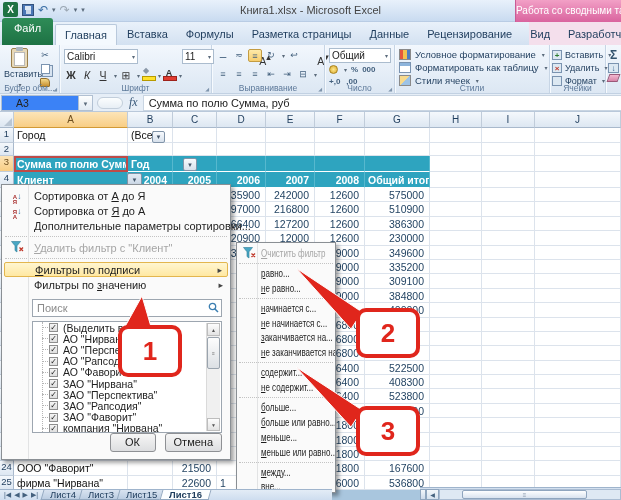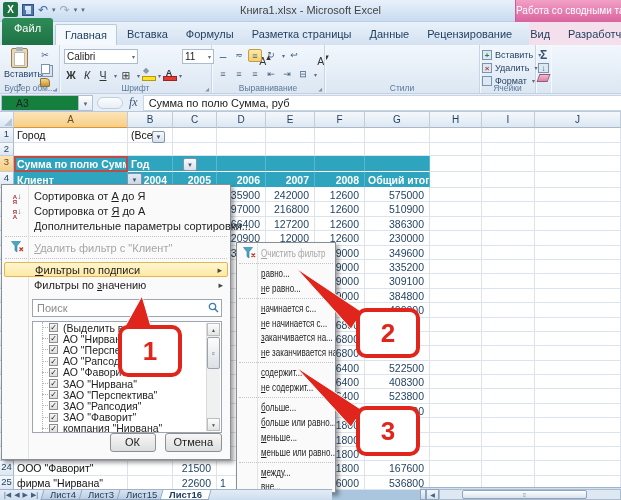--- a/index.html
+++ b/index.html
@@ -79,21 +79,21 @@
   .ic-ins{width:10px;height:10px;background:#DCE8F2;border:1px solid #7A93B0;color:#2E7D32;font-size:8px;line-height:9px;text-align:center;font-weight:bold;}
   .ic-del{width:10px;height:10px;background:#DCE8F2;border:1px solid #7A93B0;color:#C0392B;font-size:8px;line-height:9px;text-align:center;font-weight:bold;}
   .ic-fmt{width:10px;height:10px;background:#DCE8F2;border:1px solid #7A93B0;}
   .sigma{font-size:12px;font-weight:bold;color:#33536E;}
   .ic-fd{width:11px;height:10px;border:1px solid #7A93B0;background:#DCE8F2;color:#2E5E8E;font-size:8px;line-height:9px;text-align:center;}
   .ic-er{width:11px;height:8px;background:linear-gradient(#F3B8D0,#D884A8);border:1px solid #9A5878;transform:skewX(-20deg);}
 
   
   .fbar{position:absolute;left:0;top:94px;width:621px;height:18px;background:#E6EEF7;
     border-bottom:1px solid #B9C8DA;display:flex;align-items:center;}
-  .namebox{width:78px;height:16px;margin-left:1px;background:#15803d;border:1px solid #B1C0D2;
+  .namebox{width:78px;height:16px;margin-left:1px;background:#3b82f6;border:1px solid #B1C0D2;
     font-size:10.5px;padding:1px 4px 0 14px;color:#222;}
   .nbarr{width:14px;height:16px;border:1px solid #B1C0D2;border-left:none;background:linear-gradient(#FDFEFE,#E2EAF3);
     font-size:6px;color:#5B6B7C;text-align:center;line-height:16px;}
   .fpill{width:26px;height:12px;margin:0 4px;border:1px solid #C2CEDB;border-radius:7px;background:linear-gradient(#FBFDFE,#E7EEF5);}
   .fx{font-family:"Liberation Serif",serif;font-style:italic;font-size:12px;color:#3A5A7A;margin:0 5px 0 2px;}
   .fcontent{flex:1;height:16px;background:#fff;border:1px solid #C9D5E2;border-right:none;
     font-size:11px;color:#222;padding:1px 5px 0;}
 
   
   .gridarea{position:absolute;left:0;top:112px;width:621px;height:388px;background:#fff;}
@@ -291,22 +291,59 @@
         <span class="alico">≡</span>
         <span class="alico">⇤</span>
         <span class="alico">⇥</span>
         <span class="alico">⊟</span>
           <span class="cmbarr">▾</span>
       </div>
       <div class="glabel">Выравнивание</div>
       <div class="dlaunch">◢</div>
     </div>
 
+    <div class="rgroup g-num">
+      <div class="frow" style="top:3px;">
+        <div class="combo" style="width:62px;">
+          <span>Общий</span>
+            <span class="cmbarr">▾</span>
+          </div>
+      </div>
+      <div class="frow" style="top:20px;gap:4px;">
+        <span class="ic-coin"></span>
+          <span class="cmbarr">▾</span>
+        <span class="numsmall">%</span>
+        <span class="numsmall">000</span>
+      </div>
+      <div class="frow" style="top:32px;gap:6px;">
+        <span class="numsmall">+,0</span>
+        <span class="numsmall">,00</span>
+      </div>
+      <div class="glabel">Число</div>
+      <div class="dlaunch">◢</div>
+    </div>
 
     <div class="rgroup g-styles">
+      <div class="frow" style="top:3px;right:2px;flex-direction:column;align-items:flex-start;gap:0;">
+        <div class="stylerow">
+          <span class="ic-cf"></span>
+          <span>Условное форматирование</span>
+            <span class="cmbarr">▾</span>
+          </div>
+        <div class="stylerow">
+          <span class="ic-fat"></span>
+          <span>Форматировать как таблицу</span>
+            <span class="cmbarr">▾</span>
+          </div>
+        <div class="stylerow">
+          <span class="ic-cs"></span>
+          <span>Стили ячеек</span>
+            <span class="cmbarr">▾</span>
+          </div>
+      </div>
       <div class="glabel">Стили</div>
     </div>
 
     <div class="rgroup g-cells">
       <div class="frow" style="top:3px;flex-direction:column;align-items:flex-start;gap:0;left:2px;">
         <div class="cellrow">
           <span class="ic-ins">+</span>
           <span>Вставить</span>
             <span class="cmbarr">▾</span>
           </div>

